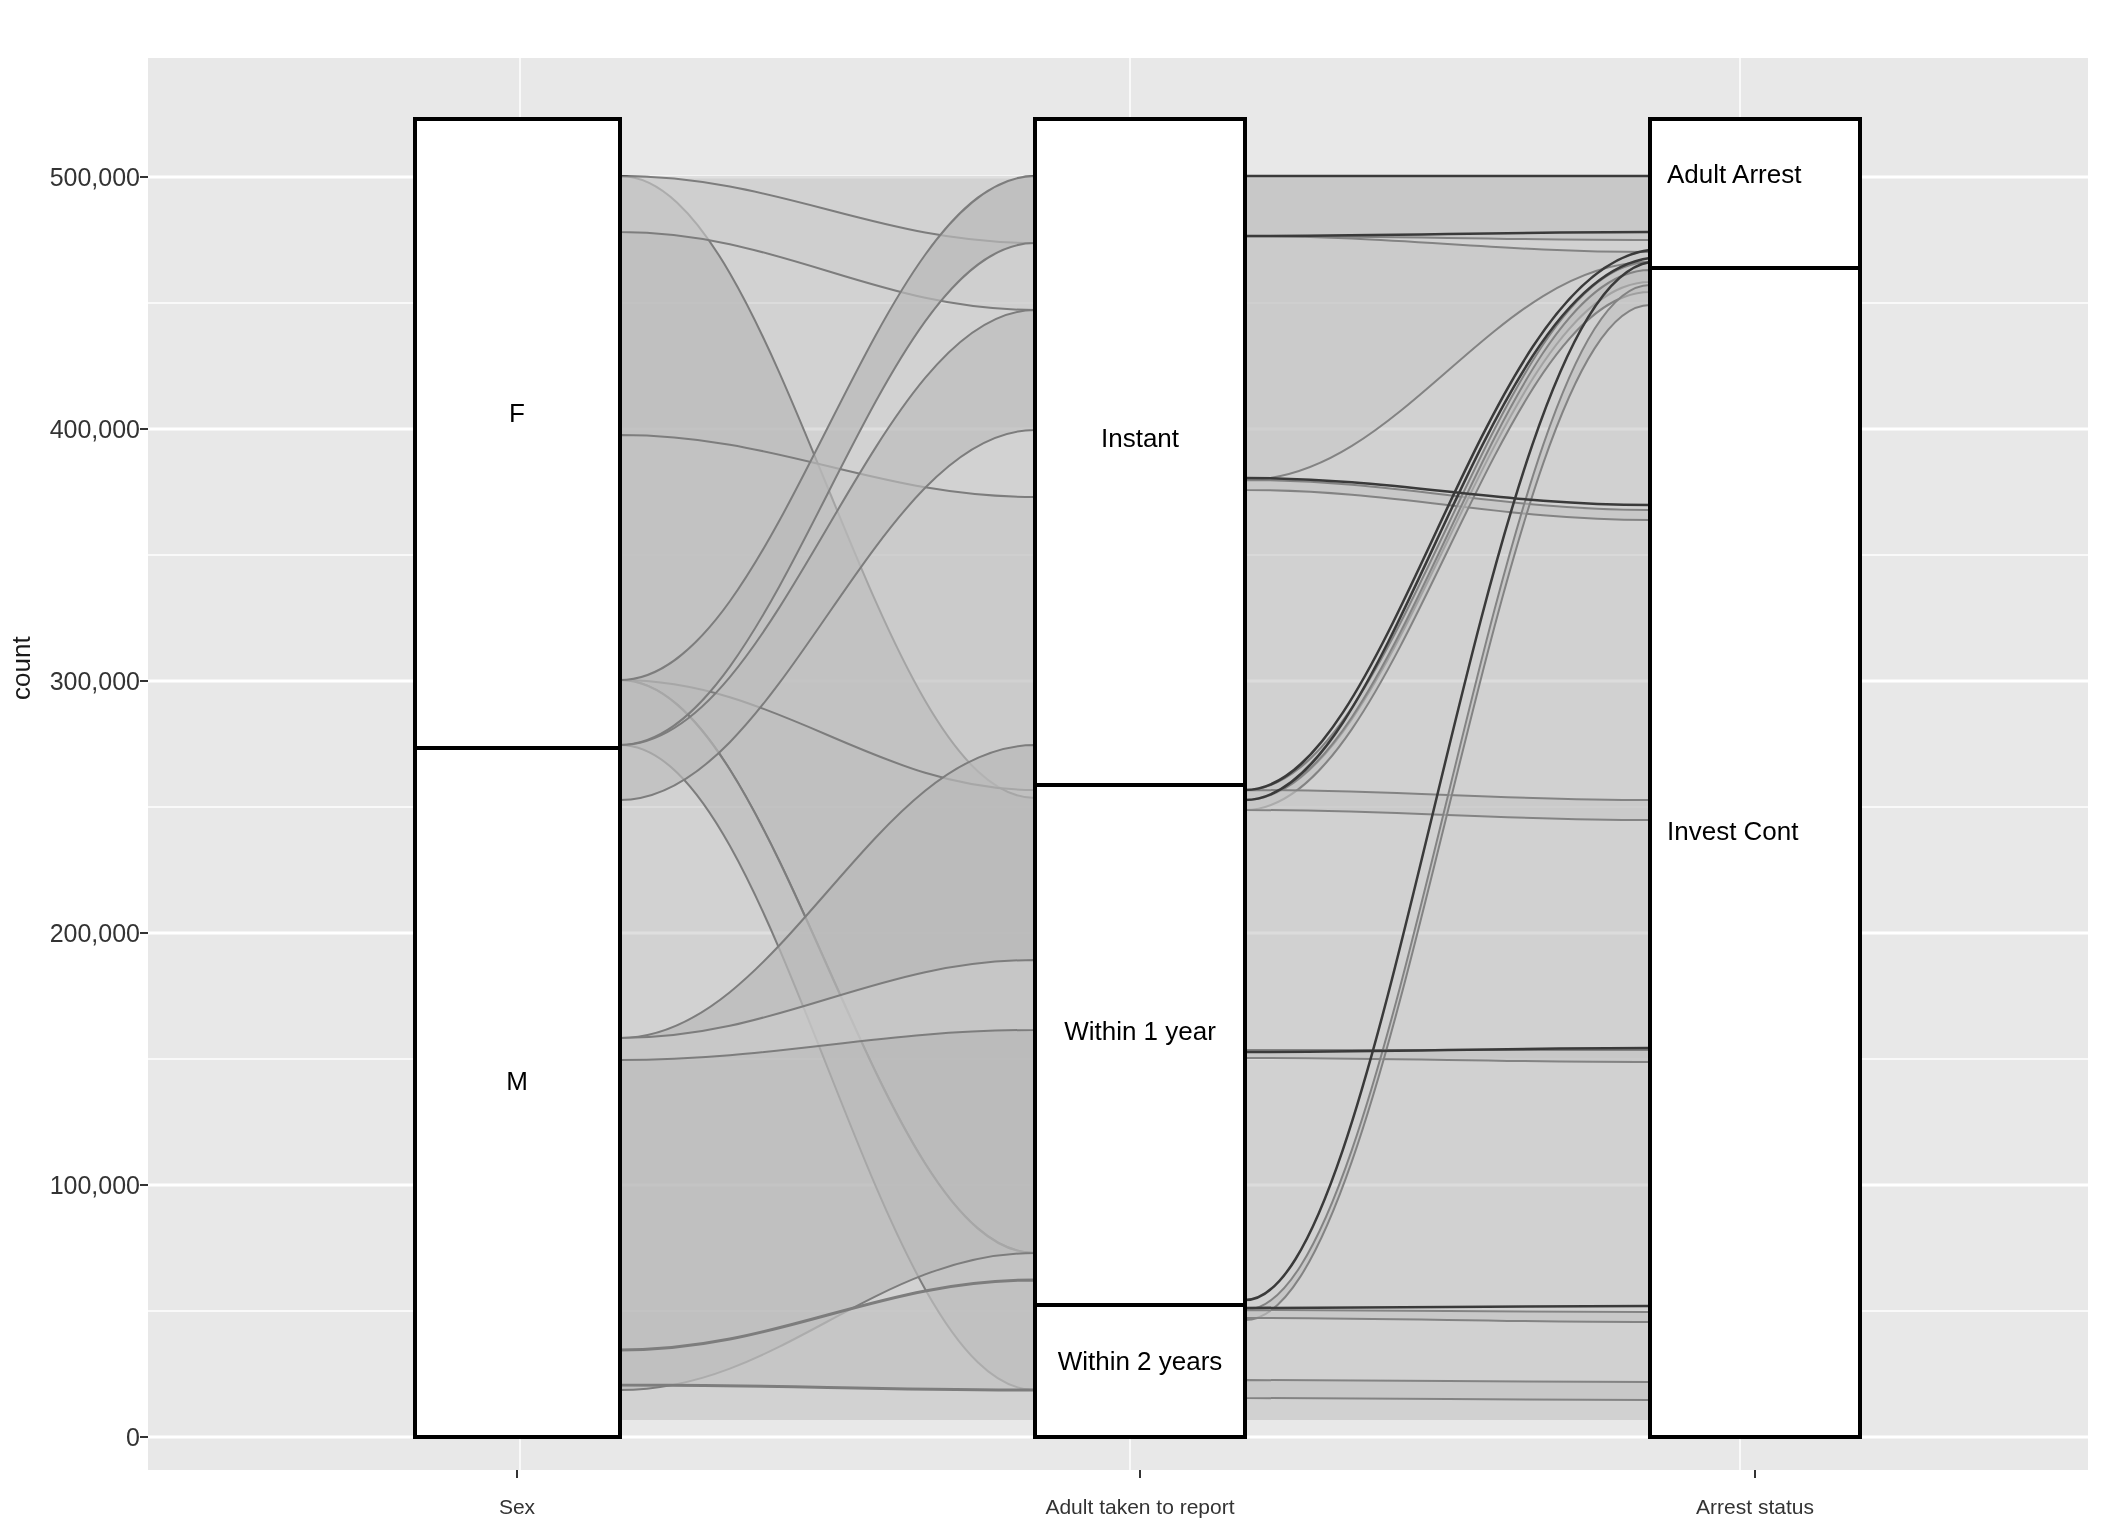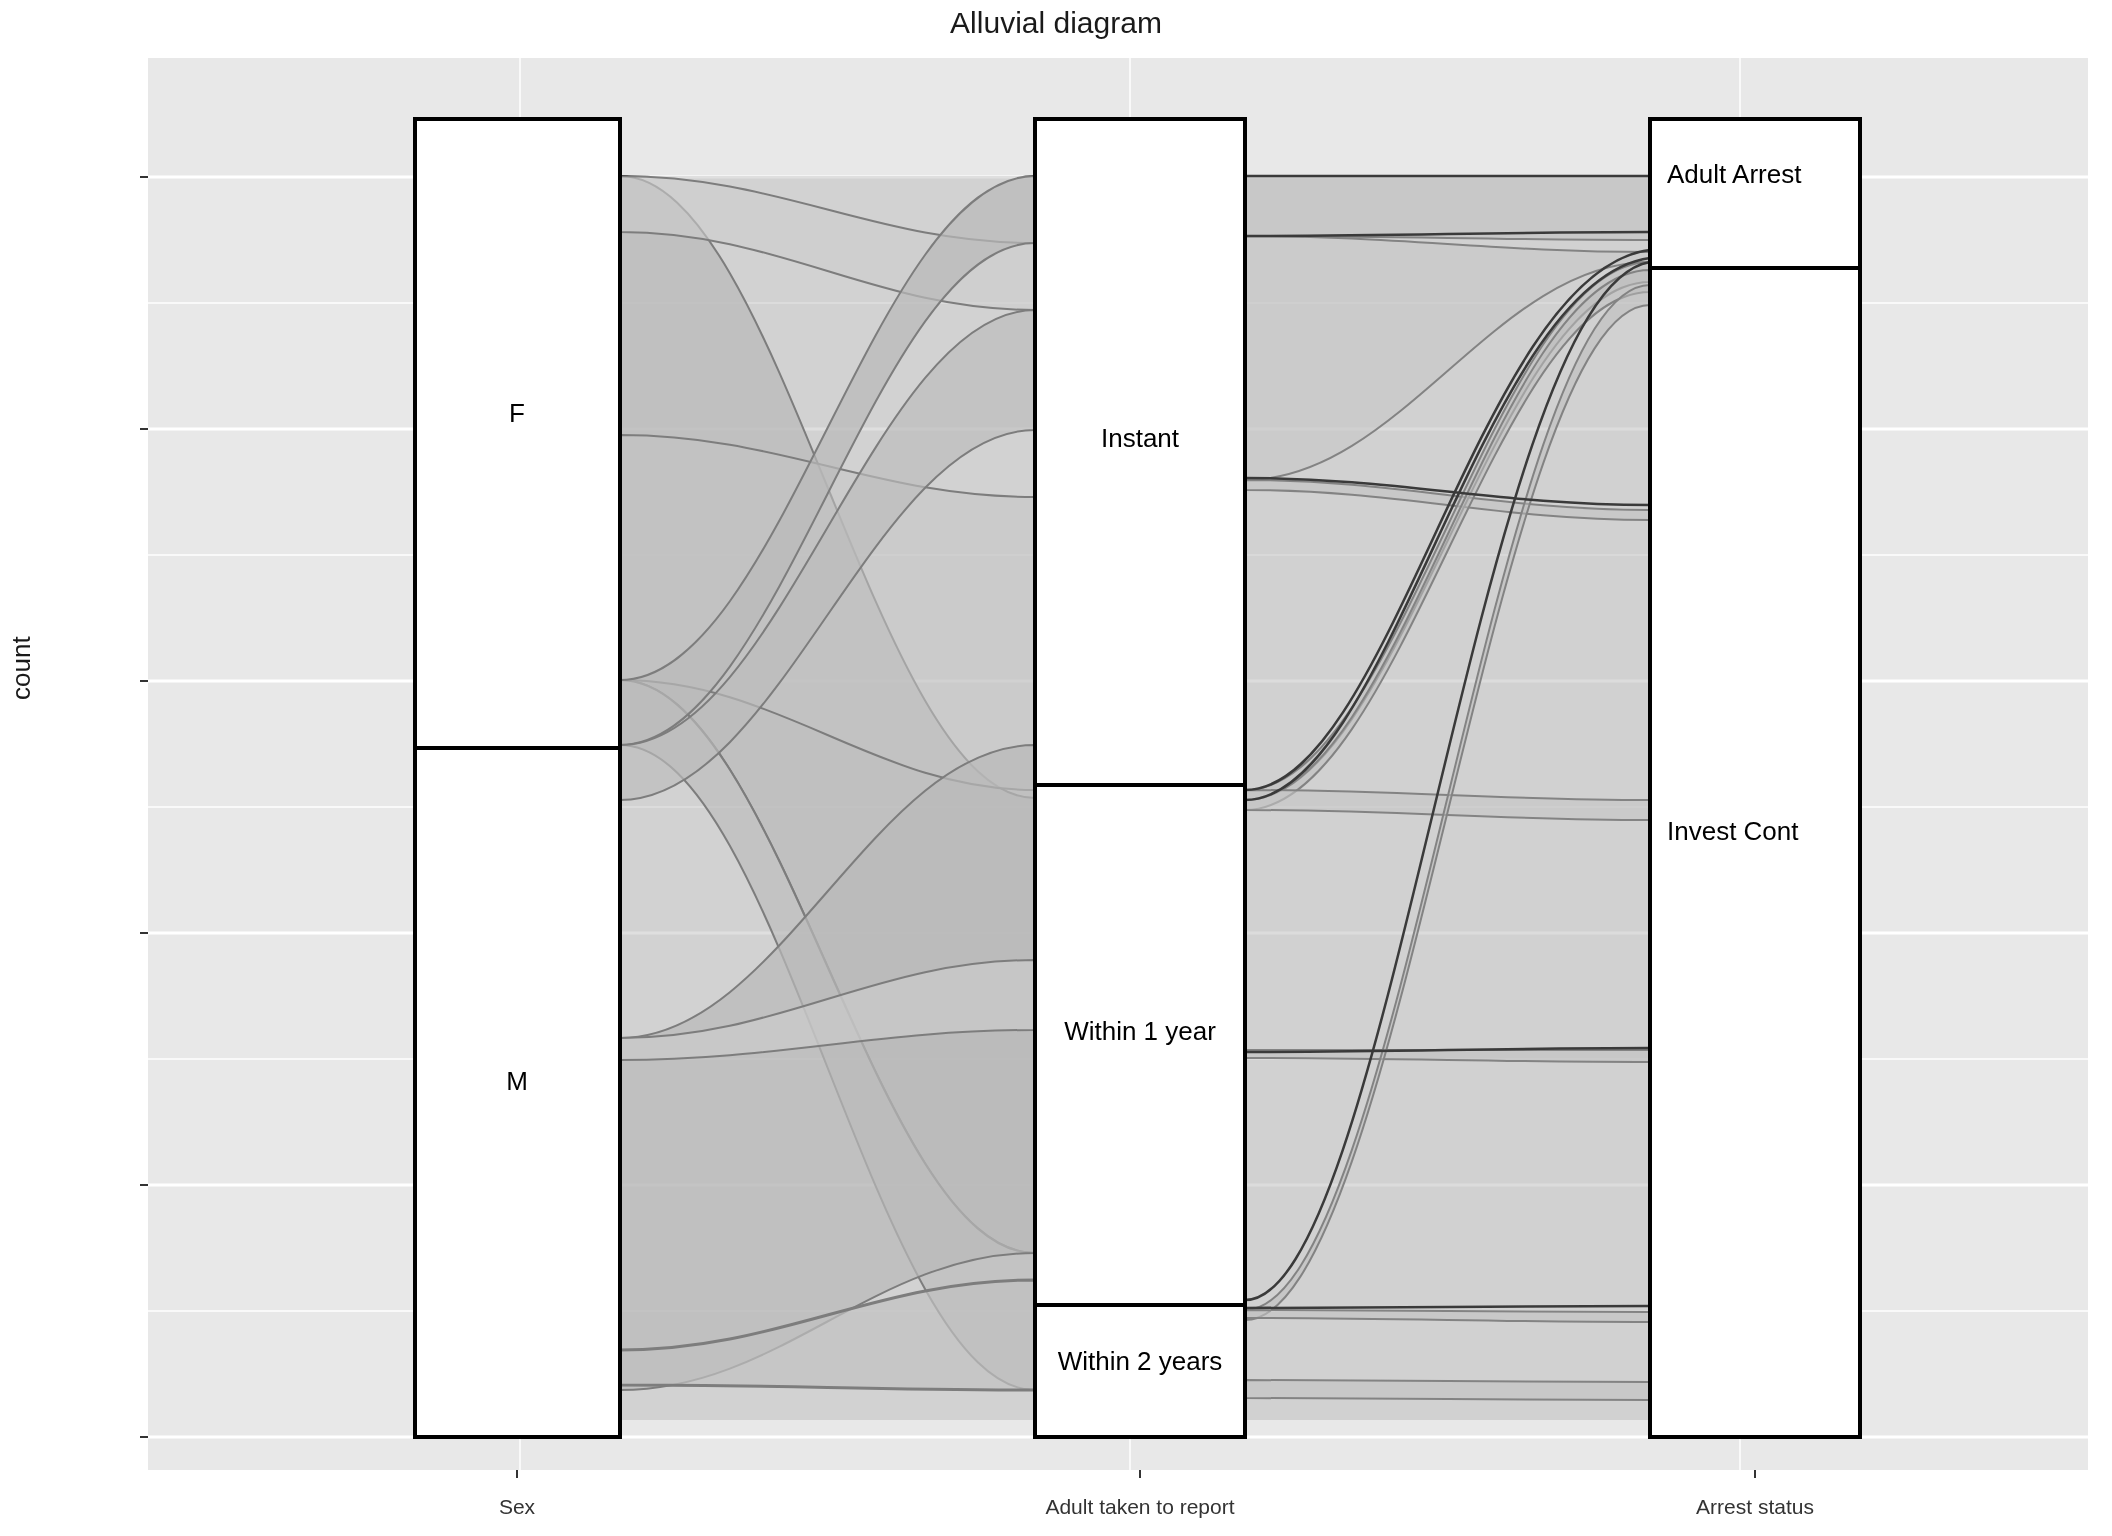--- a/index.html
+++ b/index.html
@@ -69,24 +69,31 @@
     font-size: 26px;
     fill: #000000;
     font-family: "Liberation Sans", sans-serif;
   }
 </style>
 </head>
 <body>
 
 <div id="root">
 
-  <div class="chart-title">Alluvial diagram</div>
 
   <div class="y-axis-label">count</div>
 
+  <div class="y-ticks-wrap">
+    <div class="y-tick" style="top:163px; width:125px;">500,000</div>
+    <div class="y-tick" style="top:415px; width:125px;">400,000</div>
+    <div class="y-tick" style="top:667px; width:125px;">300,000</div>
+    <div class="y-tick" style="top:919px; width:125px;">200,000</div>
+    <div class="y-tick" style="top:1171px; width:125px;">100,000</div>
+    <div class="y-tick" style="top:1423px; width:125px;">0</div>
+  </div>
 
   <svg class="plot-svg" width="2112" height="1536" viewBox="0 0 2112 1536">
     <defs>
       <clipPath id="panelclip">
         <rect x="148" y="58" width="1940" height="1412"></rect>
       </clipPath>
     </defs>
 
     <rect x="148" y="58" width="1940" height="1412" fill="#e8e8e8"></rect>
 

